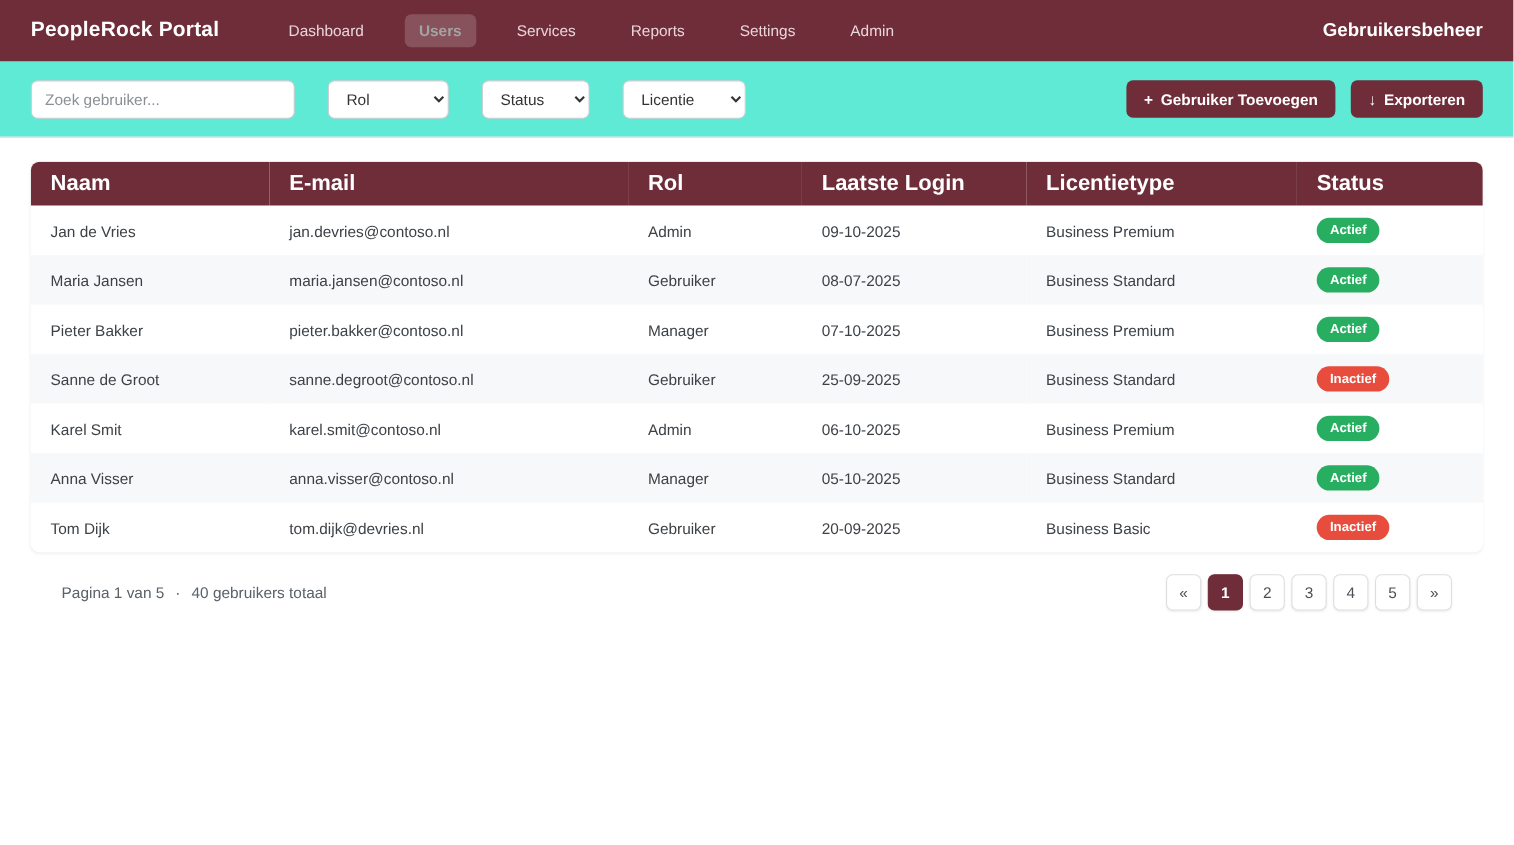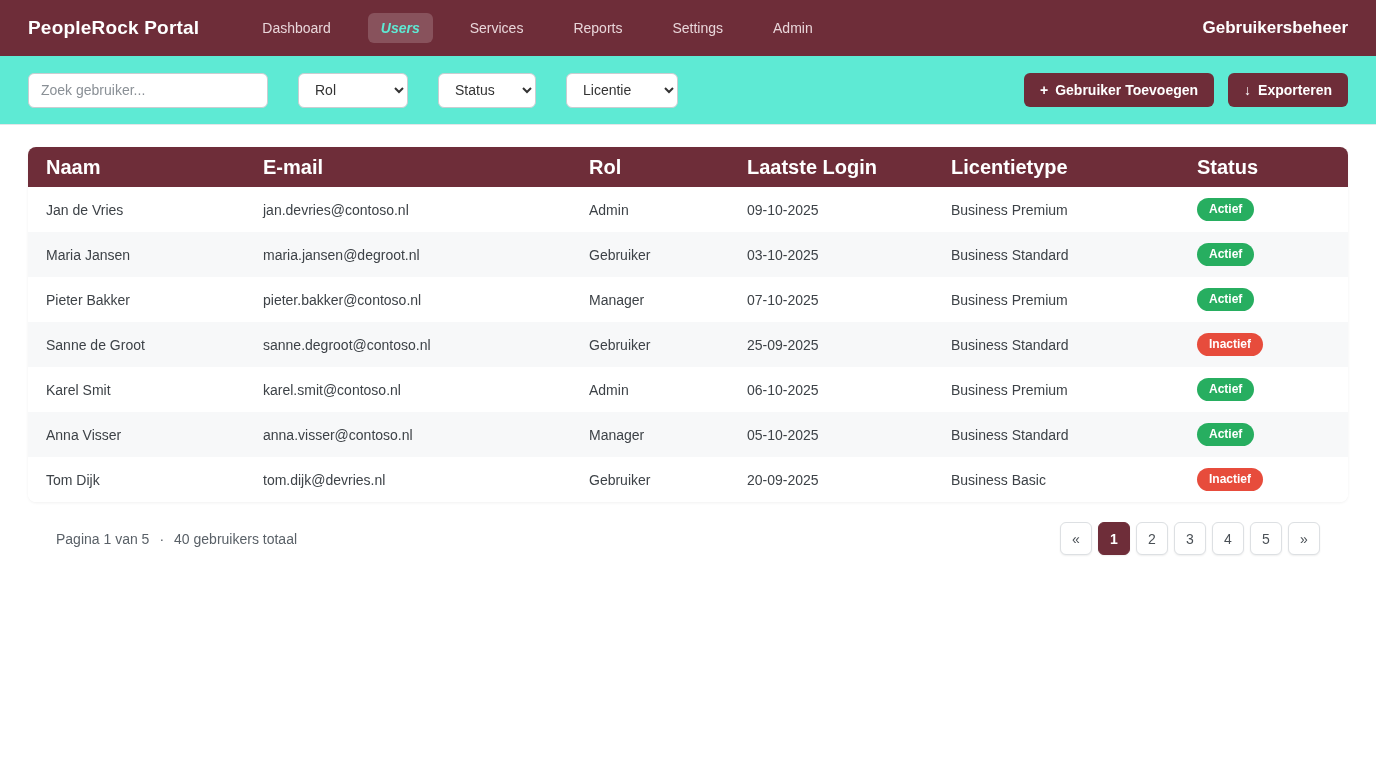--- a/index.html
+++ b/index.html
@@ -12,21 +12,21 @@
   }
   *{box-sizing:border-box;margin:0;padding:0;}
   html,body{width:1376px;height:768px;overflow:hidden;}
   body{font-family:"Liberation Sans","DejaVu Sans",sans-serif;background:#ffffff;}
 
   
   .navbar{height:56px;background:var(--maroon);display:flex;align-items:center;padding:0 28px;}
   .brand{color:#fff;font-size:19px;font-weight:bold;letter-spacing:.2px;}
   .nav{display:flex;align-items:center;margin-left:50px;gap:24px;}
   .nav-item{color:#e9d6da;font-size:14px;padding:7px 13px;border-radius:6px;cursor:pointer;text-decoration:none;}
-  .nav-item.active{background:var(--maroon-active);color:#5eead4;font-weight:bold;font-style:italic;}
+  .nav-item.active{background:var(--maroon-active);color:#a3a3a3;font-weight:bold;}
   .page-label{margin-left:auto;color:#fff;font-size:17px;font-weight:bold;}
 
   
   .filterbar{height:69px;display:flex;align-items:center;padding:0 28px;border-bottom:1px solid var(--border);background:#5eead4;}
   .search-input{width:240px;height:35px;border:1px solid #c9cdd1;border-radius:6px;padding:0 12px;font-size:14px;color:#333;outline:none;font-family:inherit;}
   .search-input::placeholder{color:#8a9096;}
   .filter-select{height:35px;border:1px solid #c9cdd1;border-radius:6px;padding:0 8px 0 12px;font-size:14px;color:#333;background:#fff;font-family:inherit;margin-left:30px;}
   #select-rol{width:110px;}
   #select-status{width:98px;}
   #select-licentie{width:112px;}
@@ -110,23 +110,23 @@
           <tr>
             <td>Jan de Vries</td>
             <td>jan.devries@contoso.nl</td>
             <td>Admin</td>
             <td>09-10-2025</td>
             <td>Business Premium</td>
             <td><span class="badge actief">Actief</span></td>
           </tr>
           <tr>
             <td>Maria Jansen</td>
-            <td>maria.jansen@degroot.nl</td>
+            <td>maria.jansen@contoso.nl</td>
             <td>Gebruiker</td>
-            <td>03-10-2025</td>
+            <td>08-07-2025</td>
             <td>Business Standard</td>
             <td><span class="badge actief">Actief</span></td>
           </tr>
           <tr>
             <td>Pieter Bakker</td>
             <td>pieter.bakker@contoso.nl</td>
             <td>Manager</td>
             <td>07-10-2025</td>
             <td>Business Premium</td>
             <td><span class="badge actief">Actief</span></td>

